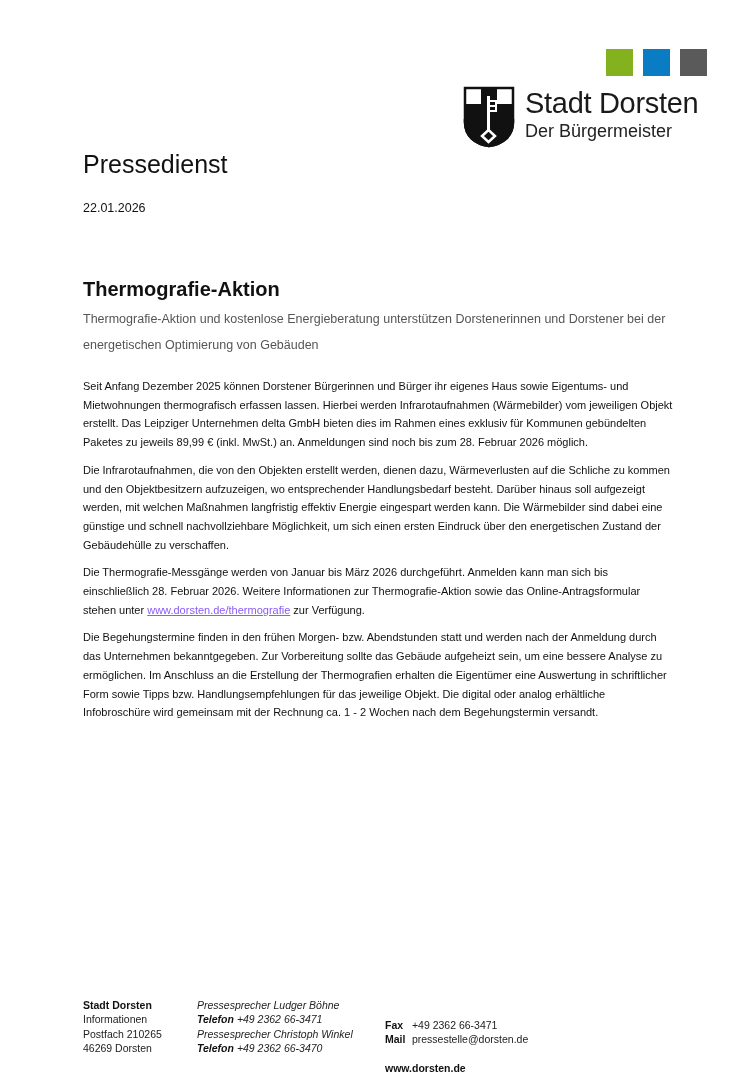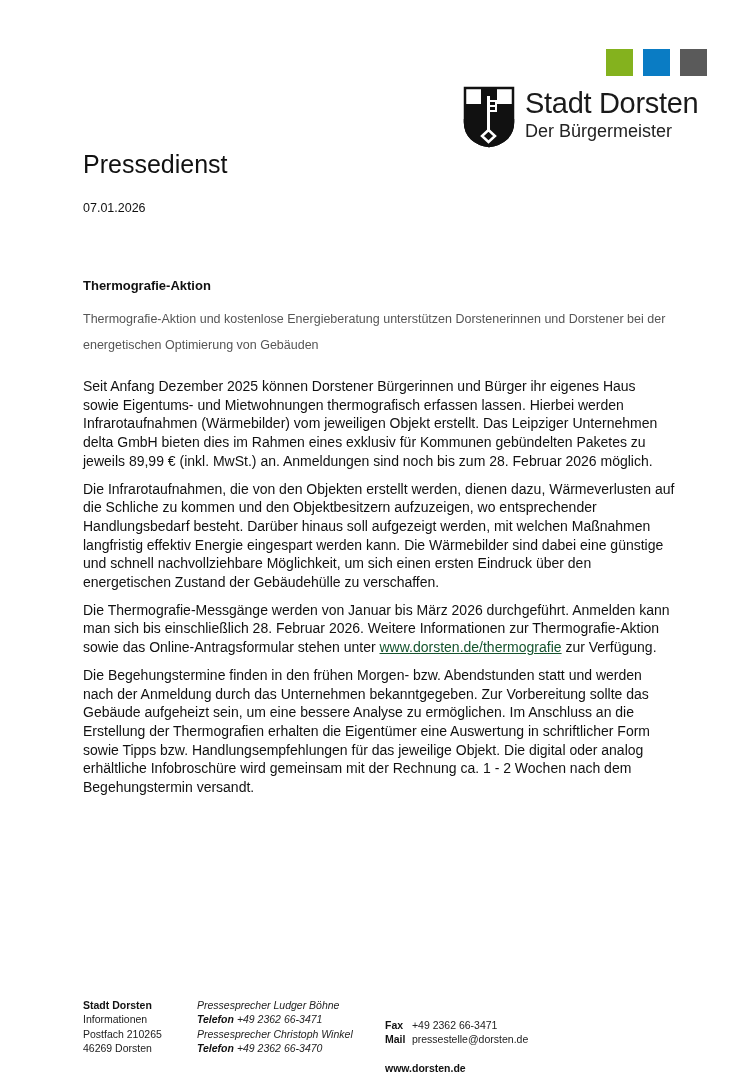--- a/index.html
+++ b/index.html
@@ -67,21 +67,21 @@
       position: absolute;
       top: 201px;
       left: 83px;
       font-size: 12.5px;
       color: #111111;
     }
     .headline {
       position: absolute;
       top: 278px;
       left: 83px;
-      font-size: 13px;
+      font-size: 20px;
       font-weight: bold;
       margin: 0;
       color: #111111;
     }
     .subline {
       position: absolute;
       top: 306px;
       left: 83px;
       width: 600px;
       font-size: 12.5px;
@@ -90,26 +90,26 @@
       margin: 0;
     }
     .body-text {
       position: absolute;
       top: 377px;
       left: 83px;
       width: 600px;
     }
     .body-text p {
       margin: 0 8px 9px 0;
-      font-size: 14px;
+      font-size: 11px;
       line-height: 18.7px;
       color: #111111;
     }
     .body-text a {
-      color: #14532d;
+      color: #8b5cf6;
       text-decoration: underline;
     }
     .footer {
       position: absolute;
       top: 998px;
       left: 83px;
       width: 600px;
       font-size: 10.5px;
       line-height: 14.3px;
       color: #222222;
@@ -150,21 +150,21 @@
     <rect x="32" y="14" width="2" height="12" fill="#fff"></rect>
     <path d="M25.5 44 L32 50 L25.5 56 L19 50 Z" fill="none" stroke="#fff" stroke-width="2.5"></path>
   </svg>
   <div class="logo-text">
     <span class="logo-title">Stadt Dorsten</span>
     <span class="logo-sub">Der Bürgermeister</span>
   </div>
 </div>
 
 <h1 class="page-title">Pressedienst</h1>
-<div class="date">07.01.2026</div>
+<div class="date">22.01.2026</div>
 
 <h2 class="headline">Thermografie-Aktion</h2>
 <p class="subline">Thermografie-Aktion und kostenlose Energieberatung unterstützen Dorstenerinnen und Dorstener bei der energetischen Optimierung von Gebäuden</p>
 
 <div class="body-text">
   <p>Seit Anfang Dezember 2025 können Dorstener Bürgerinnen und Bürger ihr eigenes Haus sowie Eigentums- und Mietwohnungen thermografisch erfassen lassen. Hierbei werden Infrarotaufnahmen (Wärmebilder) vom jeweiligen Objekt erstellt. Das Leipziger Unternehmen delta GmbH bieten dies im Rahmen eines exklusiv für Kommunen gebündelten Paketes zu jeweils 89,99 € (inkl. MwSt.) an. Anmeldungen sind noch bis zum 28. Februar 2026 möglich.</p>
   <p>Die Infrarotaufnahmen, die von den Objekten erstellt werden, dienen dazu, Wärmeverlusten auf die Schliche zu kommen und den Objektbesitzern aufzuzeigen, wo entsprechender Handlungsbedarf besteht. Darüber hinaus soll aufgezeigt werden, mit welchen Maßnahmen langfristig effektiv Energie eingespart werden kann. Die Wärmebilder sind dabei eine günstige und schnell nachvollziehbare Möglichkeit, um sich einen ersten Eindruck über den energetischen Zustand der Gebäudehülle zu verschaffen.</p>
   <p><span>Die Thermografie-Messgänge werden von Januar bis März 2026 durchgeführt. Anmelden kann man sich bis einschließlich 28. Februar 2026. Weitere Informationen zur Thermografie-Aktion sowie das Online-Antragsformular stehen unter </span><a href="#">www.dorsten.de/thermografie</a><span> zur Verfügung.</span></p>
   <p>Die Begehungstermine finden in den frühen Morgen- bzw. Abendstunden statt und werden nach der Anmeldung durch das Unternehmen bekanntgegeben. Zur Vorbereitung sollte das Gebäude aufgeheizt sein, um eine bessere Analyse zu ermöglichen. Im Anschluss an die Erstellung der Thermografien erhalten die Eigentümer eine Auswertung in schriftlicher Form sowie Tipps bzw. Handlungsempfehlungen für das jeweilige Objekt. Die digital oder analog erhältliche Infobroschüre wird gemeinsam mit der Rechnung ca. 1 - 2 Wochen nach dem Begehungstermin versandt.</p>
 </div>

